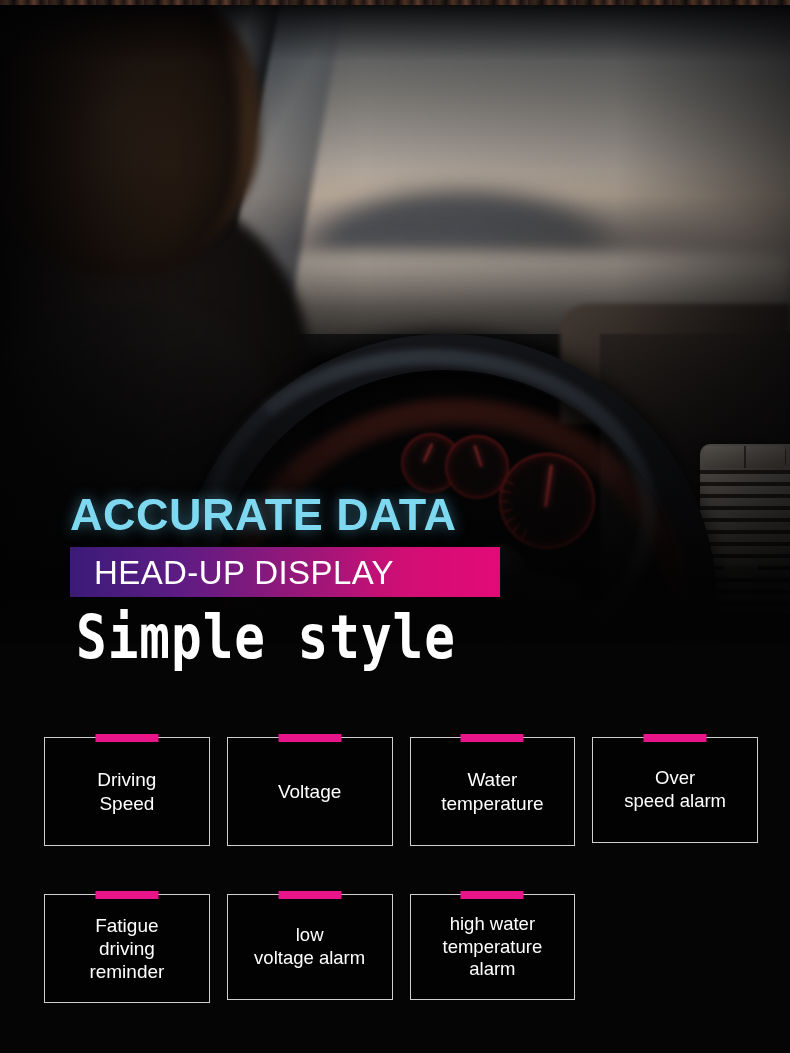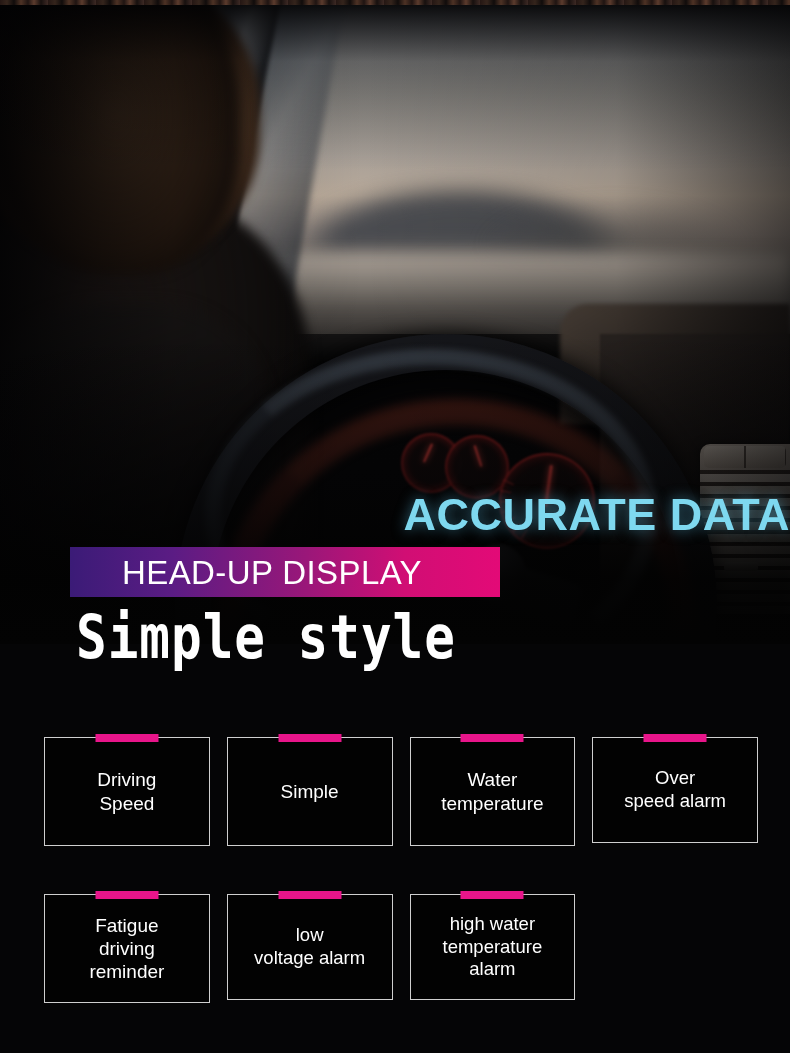--- a/index.html
+++ b/index.html
@@ -230,29 +230,28 @@
     transform:scaleY(1.12);
   }
 
   
   .headlines{position:absolute;left:0;top:492px;width:790px;z-index:30;}
   .h-accurate{
     margin:0 0 0 70px;
     font-size:45px;font-weight:700;letter-spacing:.5px;line-height:1;
     color:#7ed8ef;
     text-shadow:0 0 14px rgba(90,190,225,.55);
-    text-align:right;
   }
   .h-bar{
     margin-top:10px;margin-left:70px;width:430px;height:50px;
     background:linear-gradient(90deg,#3b1b77 0%,#5b1c84 24%,#9a1779 55%,#d10e74 78%,#e30a77 100%);
     display:flex;align-items:center;
   }
   .h-headup{
-    margin:10px;padding-left:42px;
+    margin:0;padding-left:24px;
     font-size:33px;font-weight:400;color:#ffffff;letter-spacing:.4px;line-height:1;
   }
   .h-simple{
     margin:14px 0 0 76px;
     font-family:"DejaVu Sans Mono","Liberation Mono",monospace;
     font-size:52px;font-weight:700;line-height:1;color:#ffffff;
     letter-spacing:1px;
     transform:scaleY(1.18) scaleX(.98);transform-origin:left center;
   }
 
@@ -342,21 +341,21 @@
 
     <div class="cell">
       <div class="card">
         <span class="card-accent"></span>
         <span class="card-label">Driving<br>Speed</span>
       </div>
     </div>
     <div class="cell">
       <div class="card">
         <span class="card-accent"></span>
-        <span class="card-label">Simple</span>
+        <span class="card-label">Voltage</span>
       </div>
     </div>
     <div class="cell">
       <div class="card">
         <span class="card-accent"></span>
         <span class="card-label">Water<br>temperature</span>
       </div>
     </div>
     <div class="cell row2">
       <div class="card">

